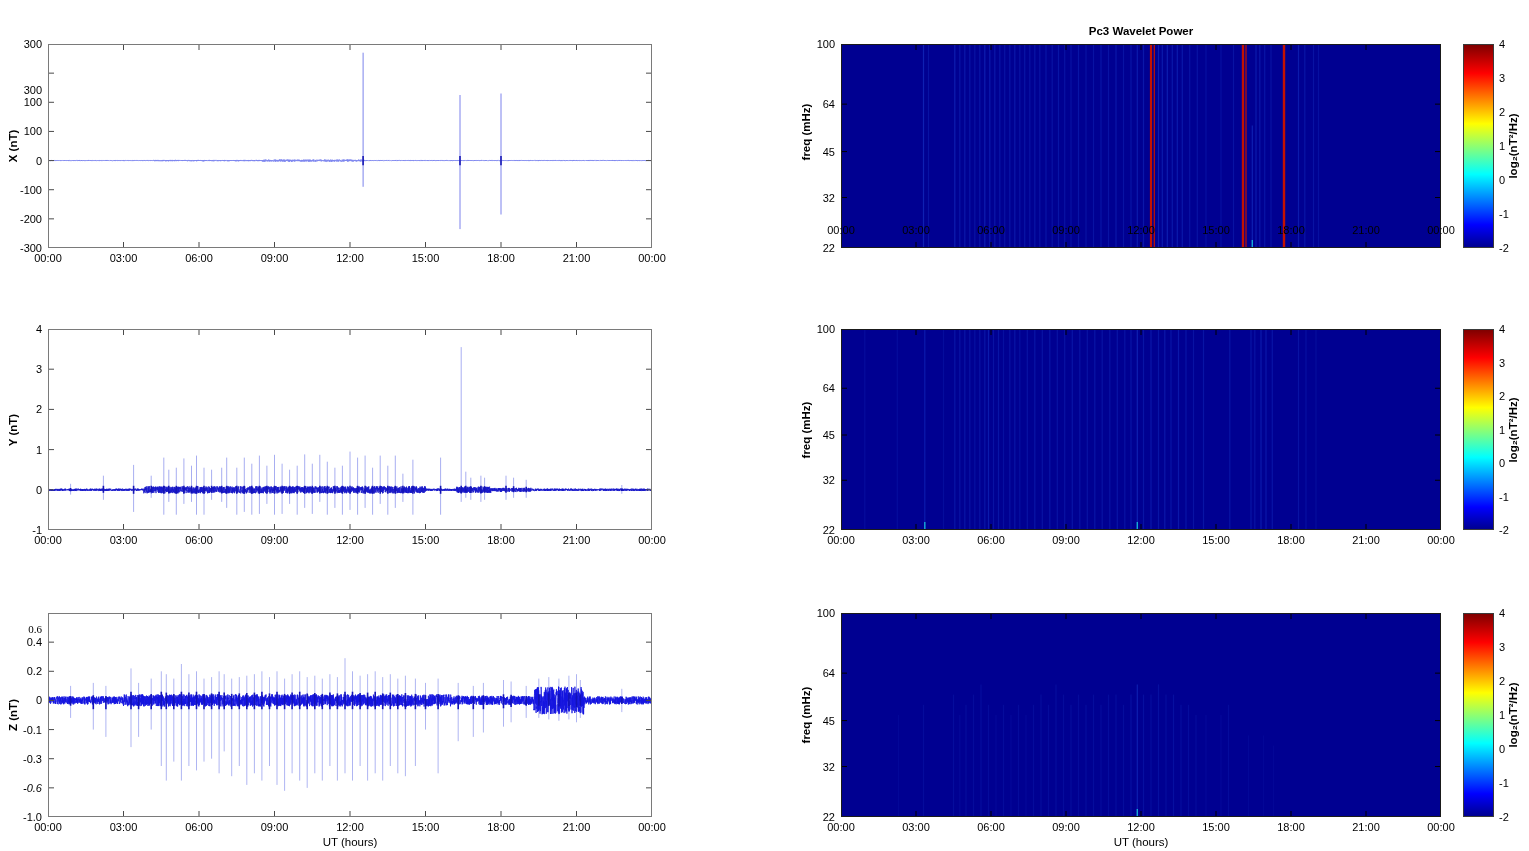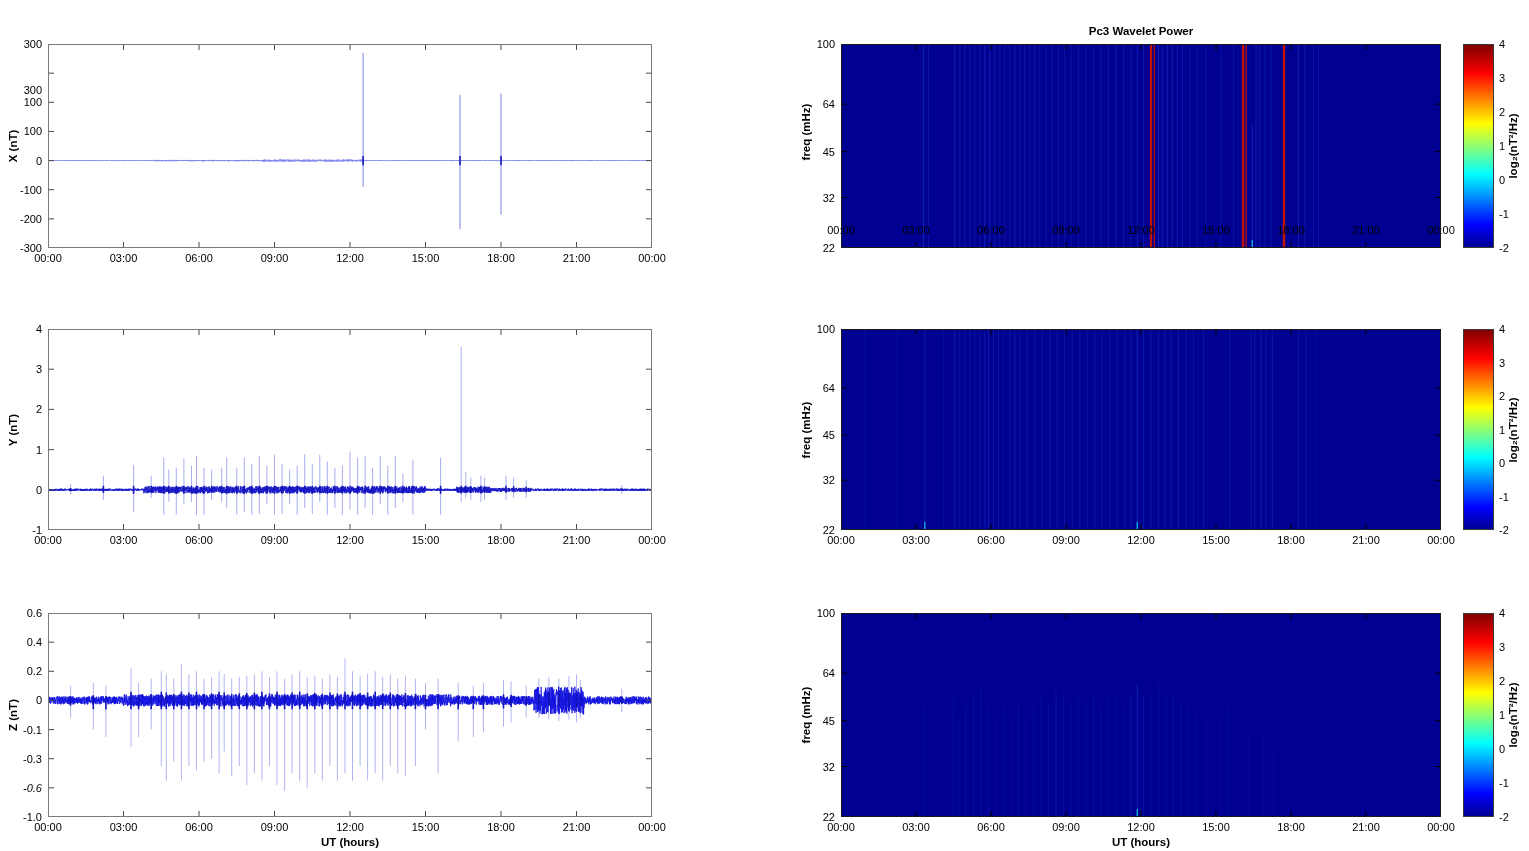--- a/index.html
+++ b/index.html
@@ -5,21 +5,21 @@
   html,body{margin:0;padding:0;background:#fff;}
   body{font-family:"Liberation Sans",sans-serif;color:#000;}
   #fig{position:relative;width:1529px;height:851px;background:#fff;overflow:hidden;}
   .panel{position:absolute;}
   .panel svg{display:block;overflow:hidden;}
   #main-title{position:absolute;top:1px;left:424px;width:600px;text-align:center;
     font-weight:bold;font-size:12px;white-space:pre;}
   .ptitle{position:absolute;bottom:calc(100% + 7px);left:0;width:100%;text-align:center;
     font-weight:bold;font-size:11.5px;}
   .xlabel{position:absolute;top:calc(100% + 19px);left:0;width:100%;text-align:center;
-    font-weight:bold;font-size:11.5px;}
+    font-weight:normal;font-size:11.5px;}
   .ylabel{position:absolute;right:calc(100% + 29px);top:50%;writing-mode:vertical-rl;
     transform:translateY(-50%) rotate(180deg);font-weight:bold;font-size:11.5px;white-space:nowrap;}
   .yt{position:absolute;right:calc(100% + 6px);transform:translateY(-50%);
     font-size:11px;white-space:nowrap;line-height:1;}
   .xt{position:absolute;top:calc(100% + 5px);transform:translateX(-50%);
     font-size:11px;white-space:nowrap;line-height:1;}
   .ct{position:absolute;left:calc(100% + 5px);transform:translateY(-50%);
     font-size:11px;white-space:nowrap;line-height:1;}
   .cbar{width:100%;height:100%;border:1px solid #3a3a3a;box-sizing:border-box;}
   .cblabel{position:absolute;left:calc(100% + 13px);top:50%;writing-mode:vertical-rl;
@@ -403,21 +403,21 @@
           <line x1="377.5" y1="0" x2="377.5" y2="6" stroke="#4a4a4a" stroke-width="1"></line>
           <line x1="453" y1="204" x2="453" y2="198" stroke="#4a4a4a" stroke-width="1"></line>
           <line x1="453" y1="0" x2="453" y2="6" stroke="#4a4a4a" stroke-width="1"></line>
           <line x1="528.5" y1="204" x2="528.5" y2="198" stroke="#4a4a4a" stroke-width="1"></line>
           <line x1="528.5" y1="0" x2="528.5" y2="6" stroke="#4a4a4a" stroke-width="1"></line>
           <line x1="604" y1="204" x2="604" y2="198" stroke="#4a4a4a" stroke-width="1"></line>
           <line x1="604" y1="0" x2="604" y2="6" stroke="#4a4a4a" stroke-width="1"></line>
           <rect x="0.5" y="0.5" width="603" height="203" fill="none" stroke="#7a7a7a" stroke-width="1"></rect>
         </g>
       </svg>
-  <div class="yt" style="top: 0px;">0.6</div>
+  <div class="yt" style="top: 16px; font-family: Liberation Serif, serif;">0.6</div>
       <div class="yt" style="top: 29.1429px; margin-left: 42px;">0.4</div>
       <div class="yt" style="top: 58.2857px;">0.2</div>
       <div class="yt" style="top: 87.4286px;">0</div>
       <div class="yt" style="top: 116.571px;">-0.1</div>
       <div class="yt" style="top: 145.714px;">-0.3</div>
       <div class="yt" style="top: 174.857px; font-style: italic;">-0.6</div>
       <div class="yt" style="top: 204px;">-1.0</div>
       <div class="xt" style="left: 0px;">00:00</div>
       <div class="xt" style="left: 75.5px;">03:00</div>
       <div class="xt" style="left: 151px;">06:00</div>

